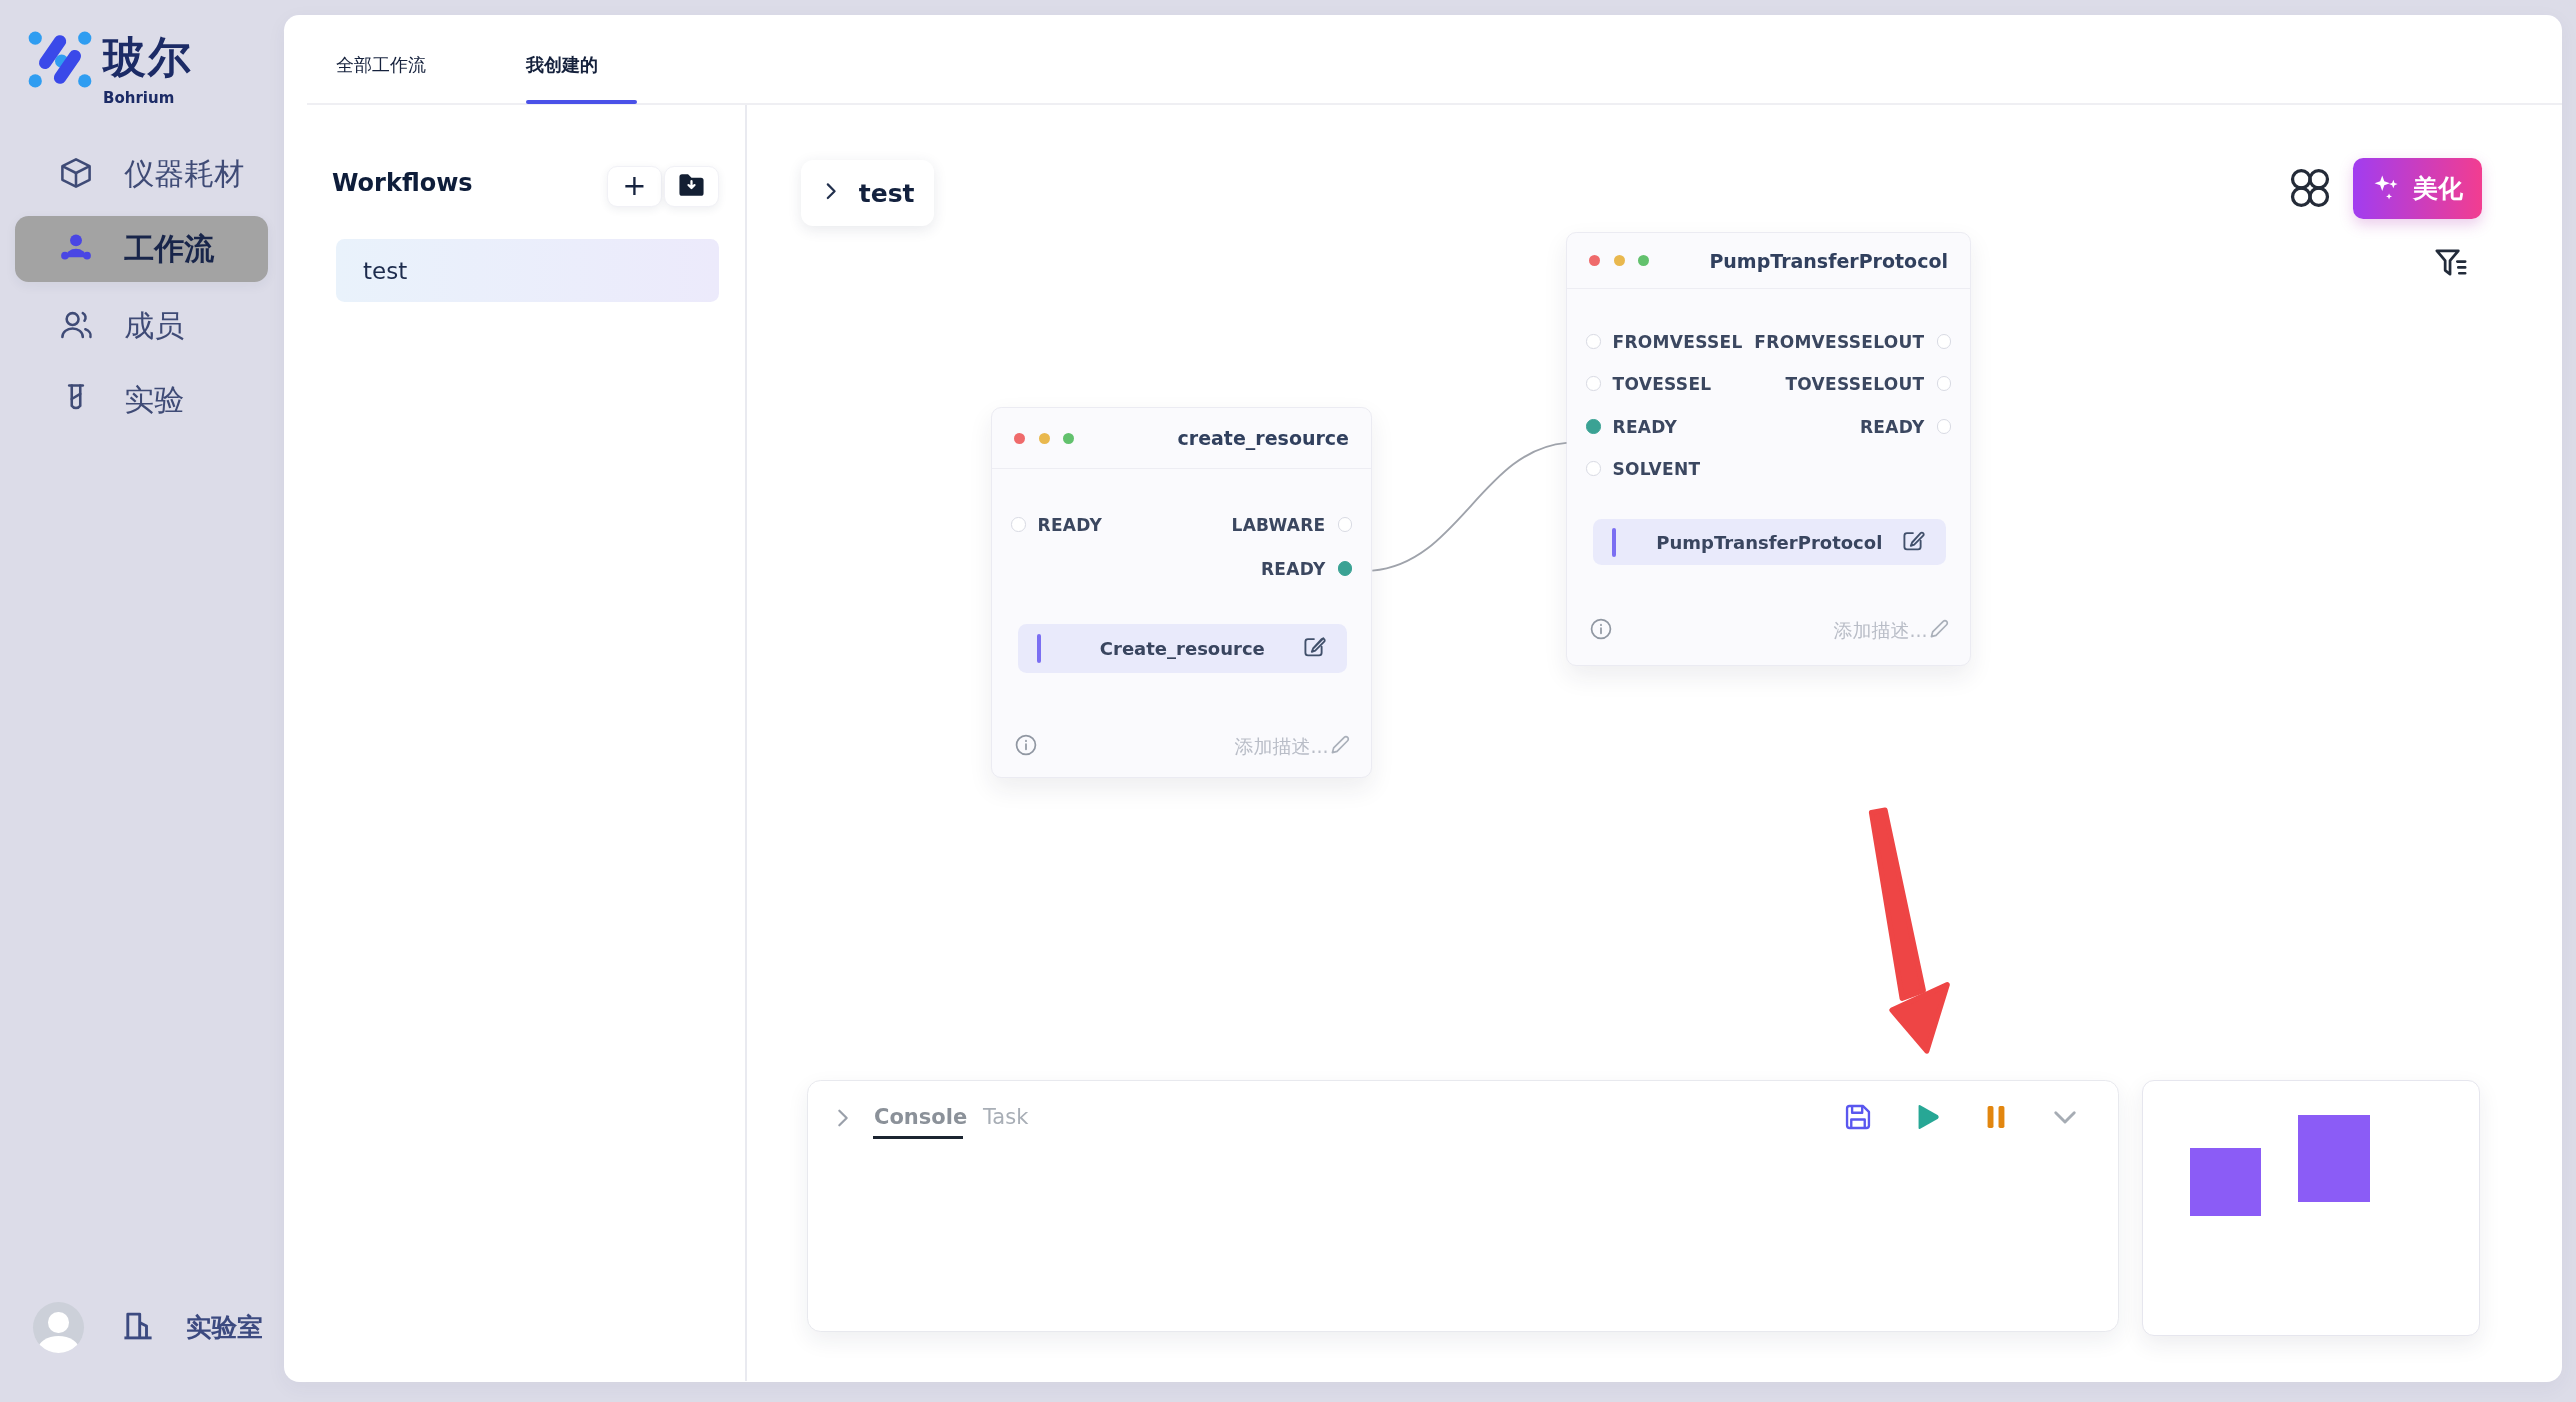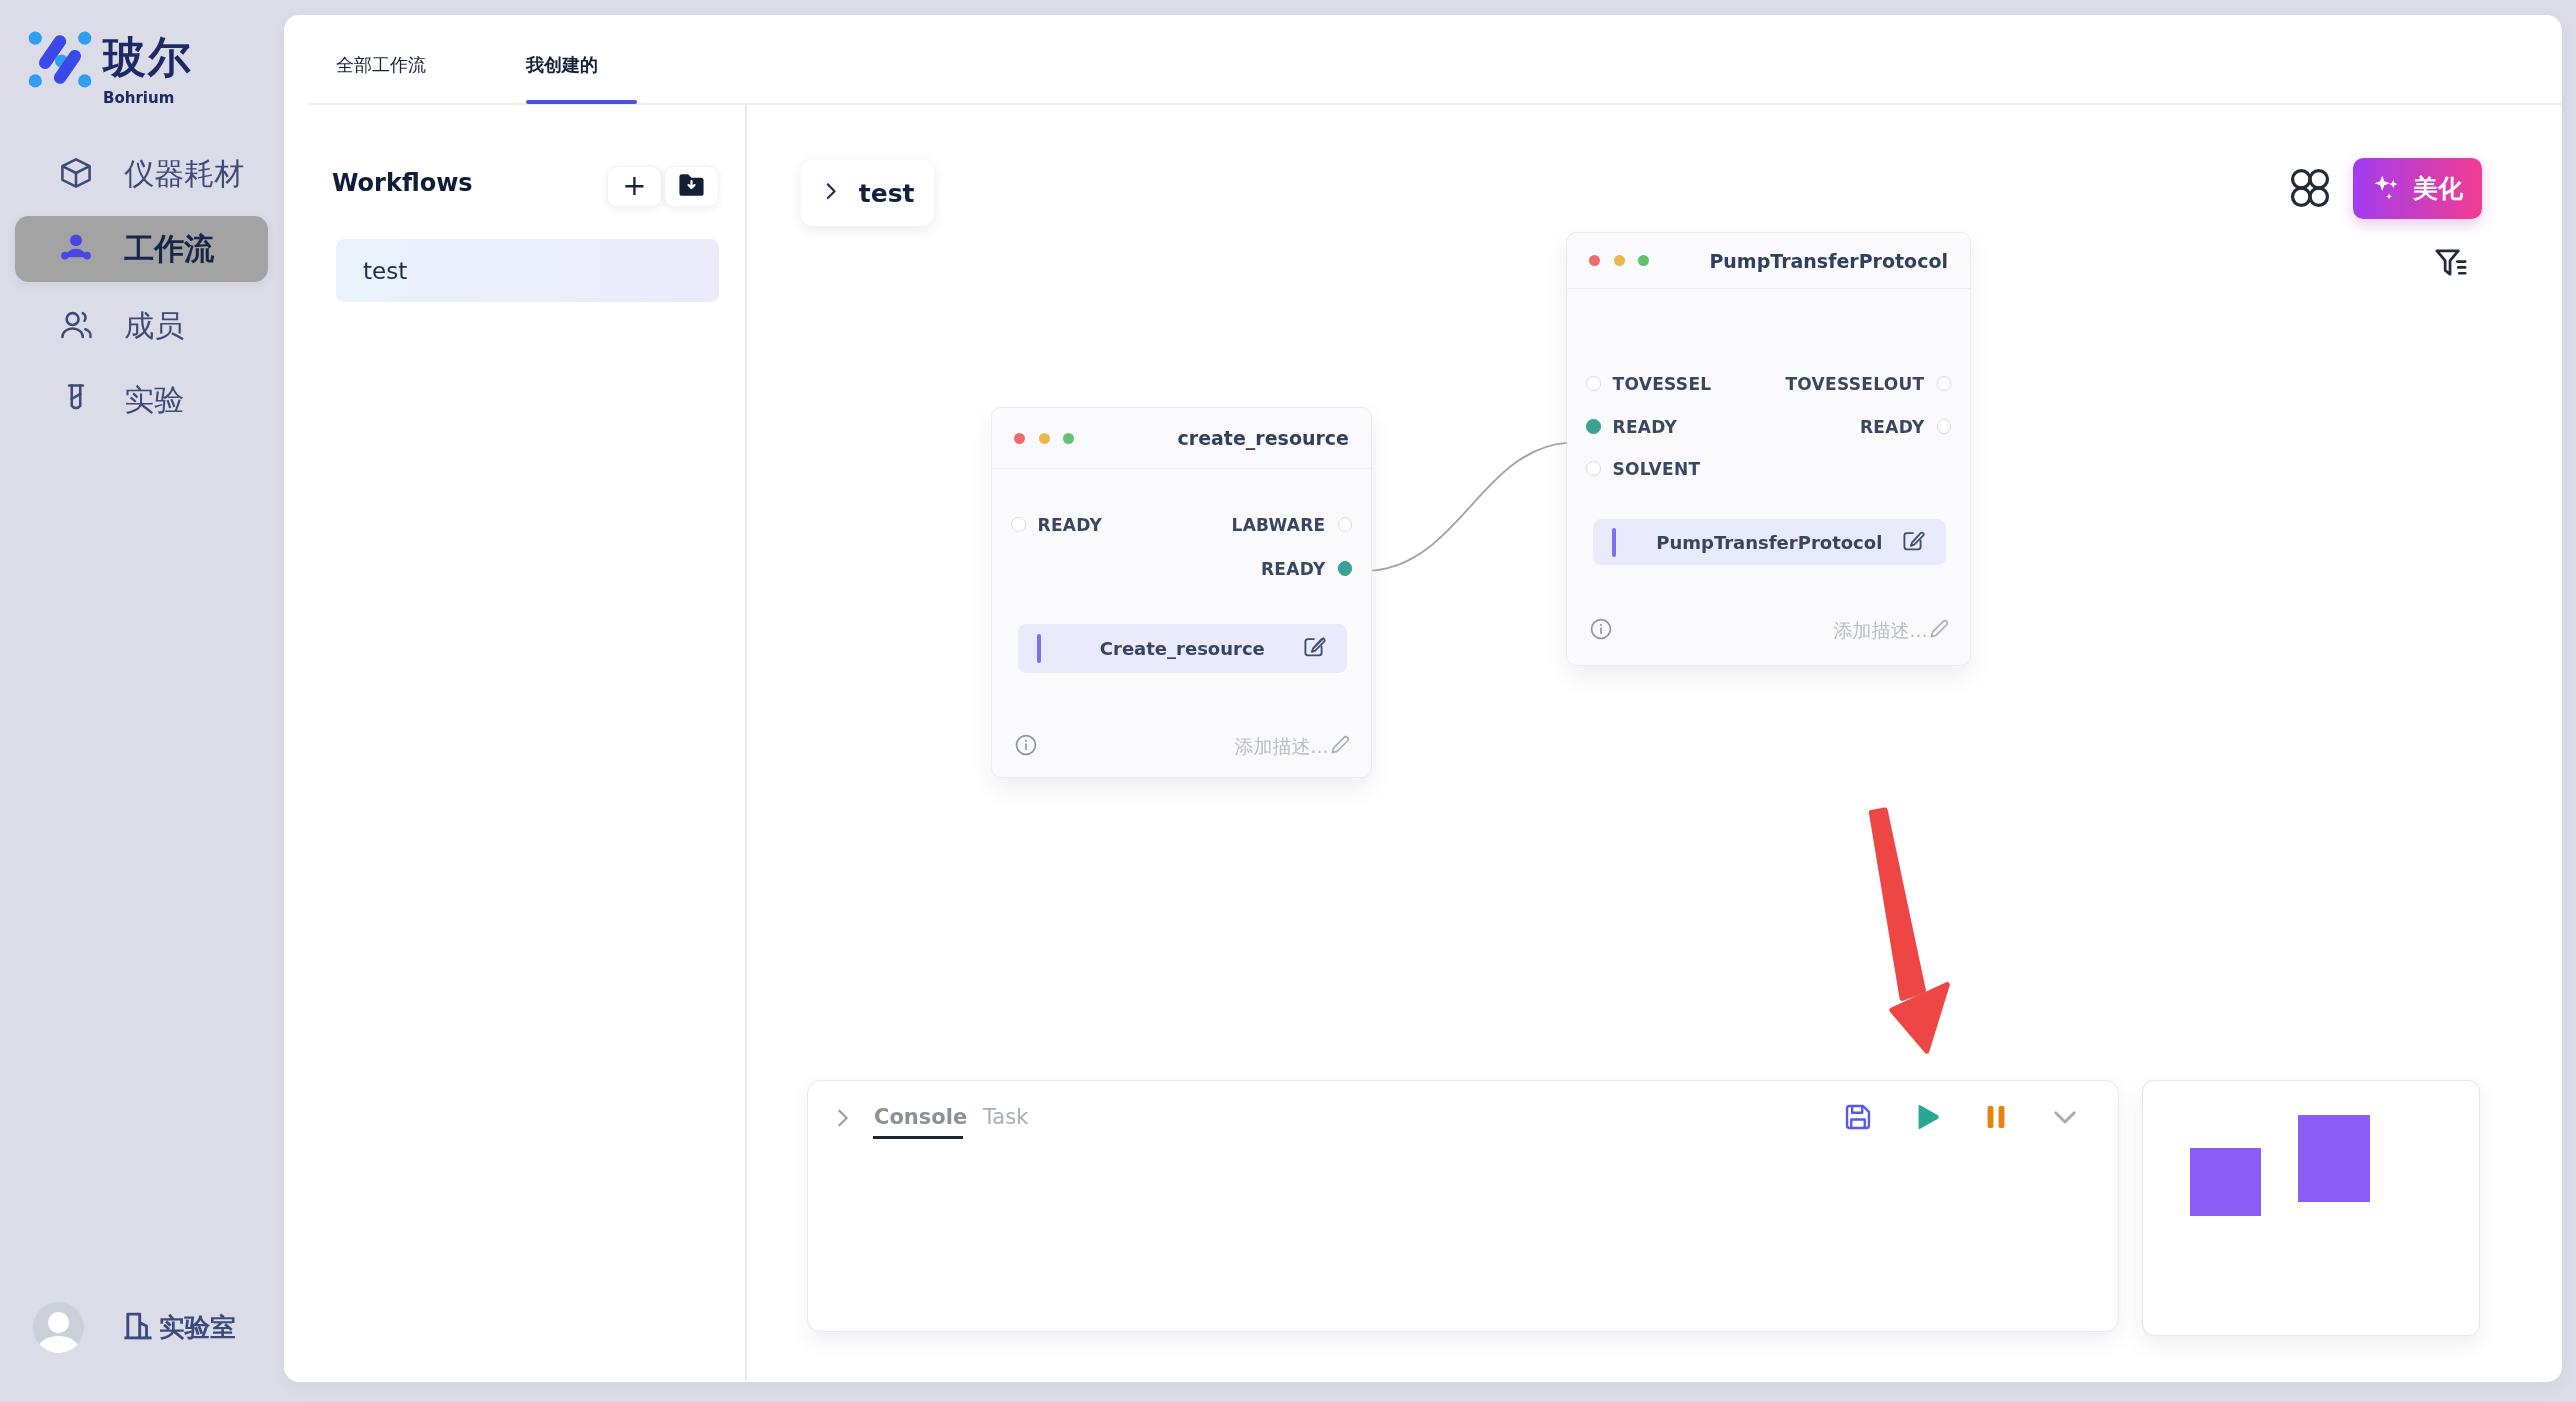--- a/index.html
+++ b/index.html
@@ -16,21 +16,21 @@
               display:flex; align-items:center; padding-left:44px; gap:31px;
               color:#3f4b76; cursor:pointer; }
   .nav-item .nav-label { font-size:30px; font-weight:500; }
   .nav-item.active { background:#a3a3a3; color:#18254a; box-shadow:0 3.4px 12px rgba(40,45,80,.06); }
   .nav-item.active .nav-label { font-weight:700; }
   .nav-item.active svg { color:#4a46e4; }
   .side-footer { left:33px; top:1302px; display:flex; align-items:center; gap:37px; }
   .avatar { width:51px; height:51px; border-radius:50%; background:#ccd0d9; overflow:hidden; position:relative; }
   .avatar .head { position:absolute; left:15.3px; top:10.2px; width:20.4px; height:20.4px; border-radius:50%; background:#fff; }
   .avatar .body { position:absolute; left:5.1px; top:34px; width:41px; height:27px; border-radius:50%; background:#fff; }
-  .ws-row { display:flex; align-items:center; gap:4px; color:#3c4a80; }
+  .ws-row { display:flex; align-items:center; gap:31px; color:#3c4a80; }
   .ws-label { font-size:25.6px; font-weight:600; }
 
   
   .main-panel { left:284px; top:15.3px; width:2278px; height:1367px; background:#ffffff;
                 border-radius:15.3px; box-shadow:0 5.1px 20.4px rgba(50,55,90,.05); }
   .tab { top:53px; font-size:18px; color:#15213c; cursor:pointer; }
   .tab.active { font-weight:700; }
   .tab-underline { left:526px; top:100px; width:111px; height:4.3px; border-radius:2.6px; background:#4a51e8; }
   .tabbar-divider { left:307px; top:103px; width:2255px; height:1.7px; background:#efeff3; }
   .list-divider { left:745px; top:105px; width:1.7px; height:1276px; background:#e9eaf0; }
@@ -299,20 +299,30 @@
 
 <div class="abs node node2" style="left:1566px;top:232px;width:405px;height:434px">
   <div class="node-header">
     <span class="dots">
       <span class="dot r"></span>
         <span class="dot y"></span>
         <span class="dot g"></span>
     </span>
     <span class="node-title">PumpTransferProtocol</span>
   </div>
+  <div class="prow" style="top:89px">
+    <span class="pside">
+      <span class="port"></span>
+      <span class="plabel">FROMVESSEL</span>
+    </span>
+    <span class="pside">
+      <span class="plabel">FROMVESSELOUT</span>
+      <span class="port"></span>
+    </span>
+  </div>
   <div class="prow" style="top:131px">
     <span class="pside">
       <span class="port"></span>
       <span class="plabel">TOVESSEL</span>
     </span>
     <span class="pside">
       <span class="plabel">TOVESSELOUT</span>
       <span class="port"></span>
     </span>
   </div>

